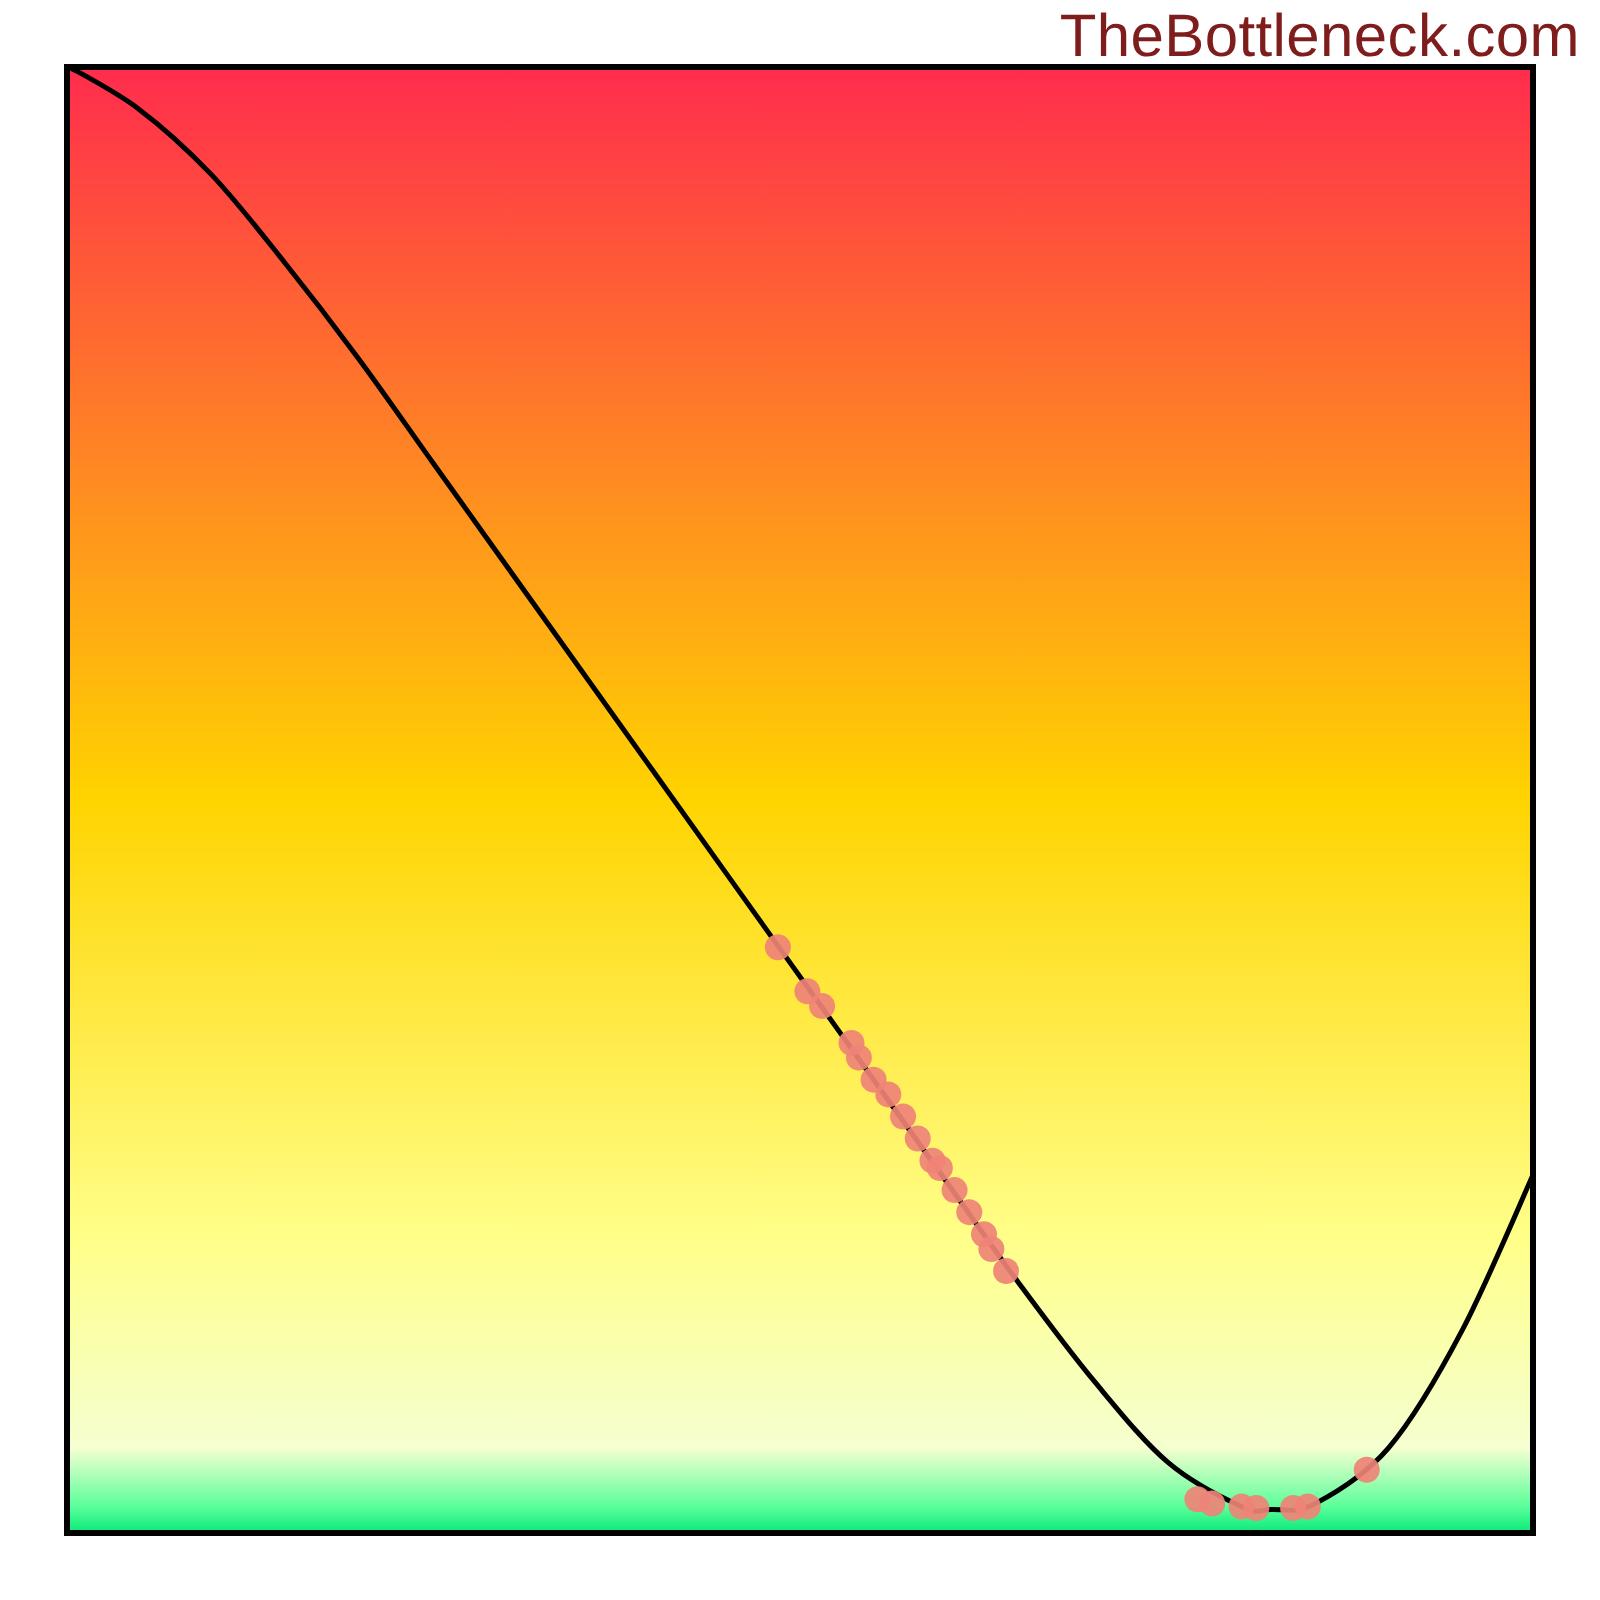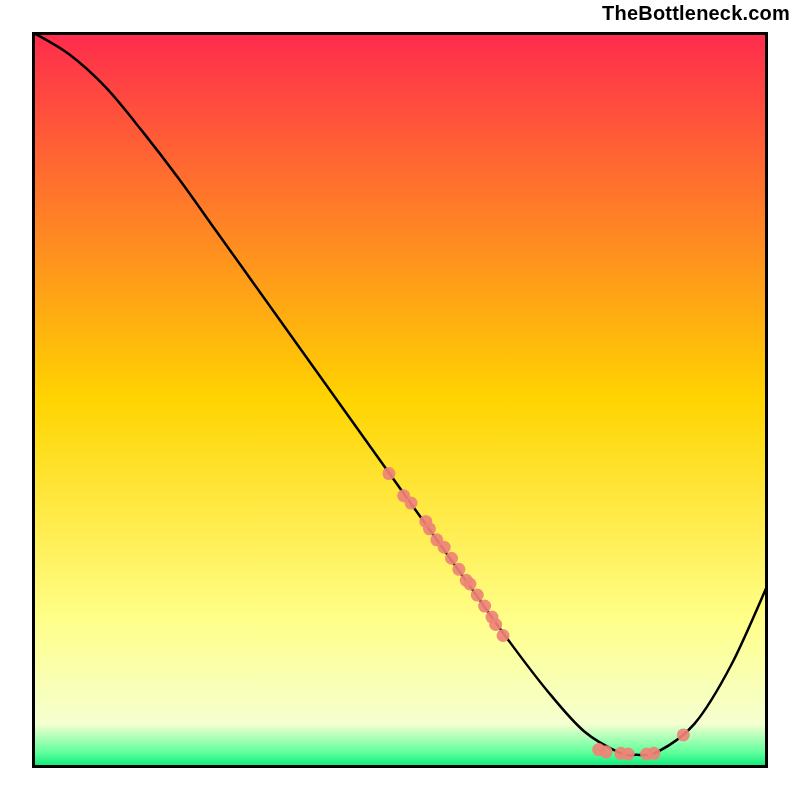--- a/index.html
+++ b/index.html
@@ -12,23 +12,23 @@
   }
   .frame {
     position: relative;
     width: 800px;
     height: 800px;
   }
   .watermark {
     position: absolute;
     top: 2px;
     right: 10px;
-    font-size: 20px;
-    font-weight: bold;
-    color: #000000;
+    font-size: 30px;
+    font-weight: normal;
+    color: #7f1d1d;
     z-index: 10;
     letter-spacing: 0.2px;
   }
   .plot-area {
     position: absolute;
     left: 32px;
     top: 32px;
     width: 736px;
     height: 736px;
     box-sizing: border-box;

